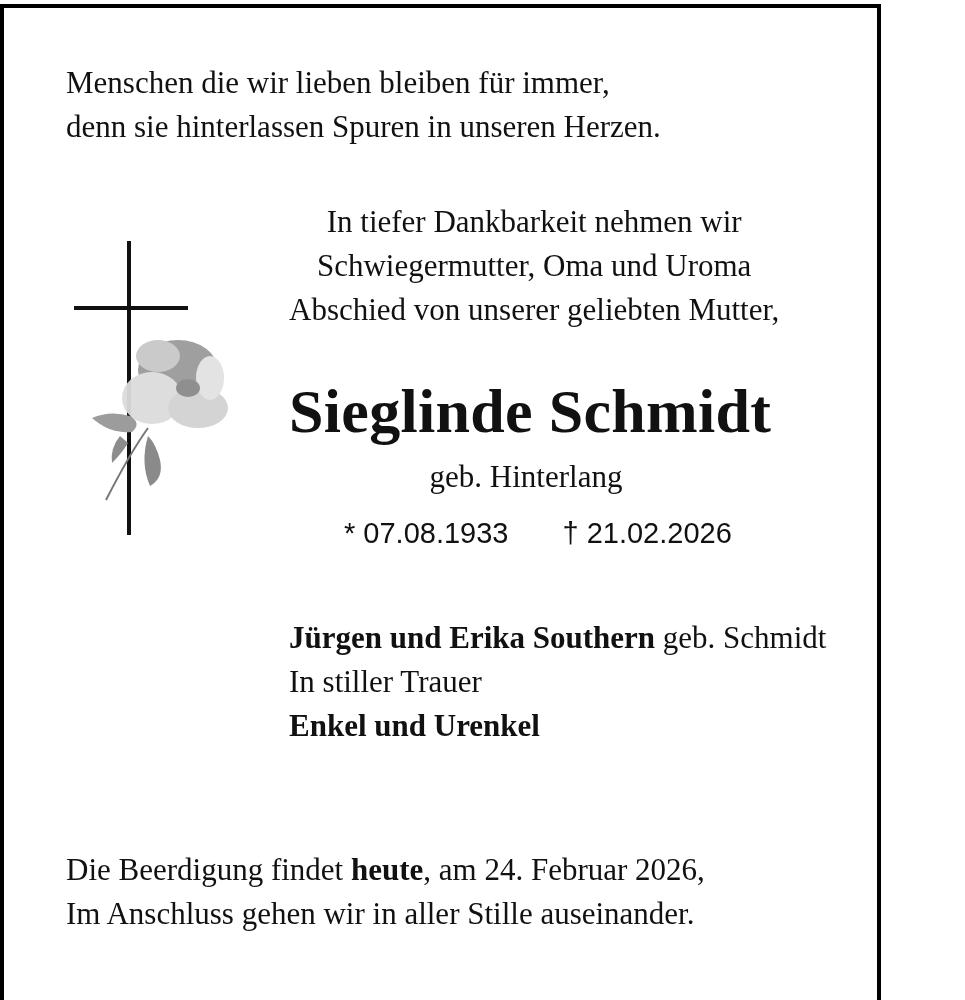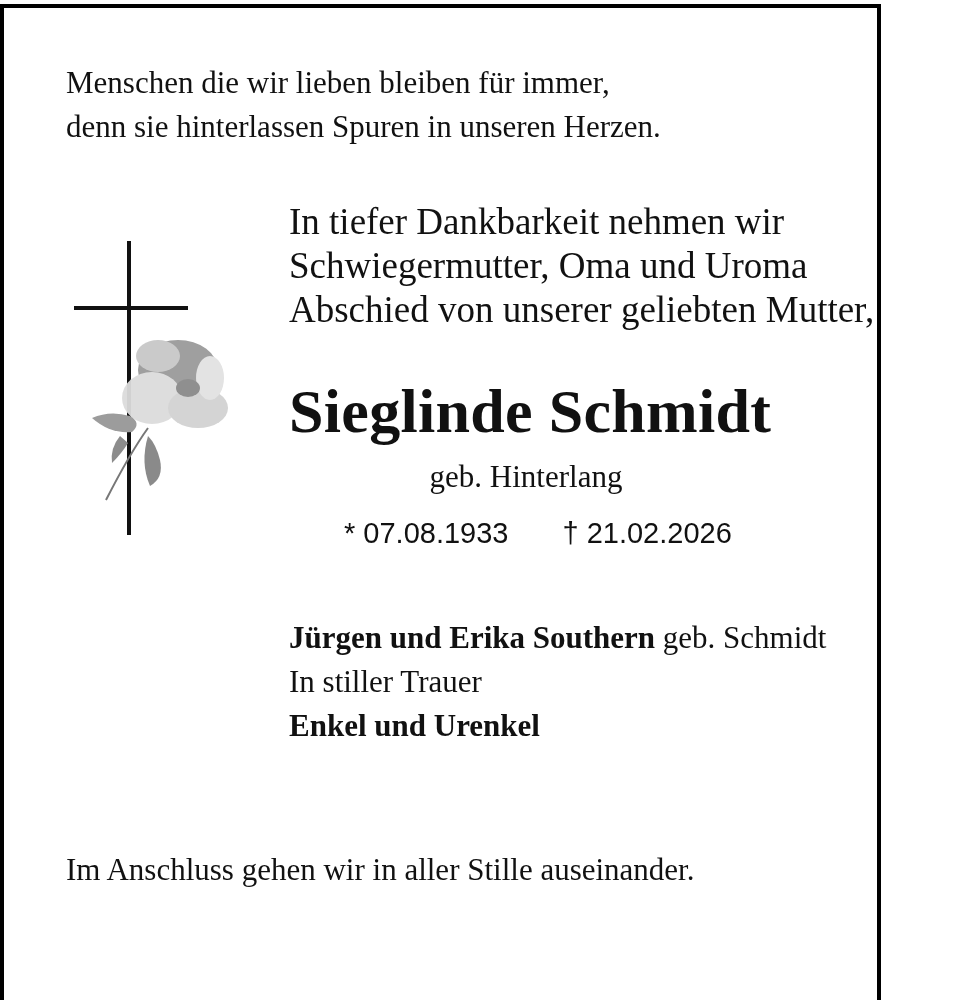--- a/index.html
+++ b/index.html
@@ -8,21 +8,21 @@
     position: absolute; left: 0; top: 4px;
     width: 881px; height: 1000px;
     box-sizing: border-box;
     border: 4px solid #000000;
     background: #ffffff;
     font-family: "Liberation Serif", "DejaVu Serif", serif;
     color: #111111;
   }
   .abs { position: absolute; white-space: nowrap; }
   .motto { left: 62px; top: 53px; font-size: 31px; line-height: 44px; }
-  .intro { left: 285px; top: 192px; font-size: 37px; line-height: 44px; }
+  .intro { left: 285px; top: 192px; font-size: 31px; line-height: 44px; text-align: center; }
   .name { left: 285px; top: 363px; font-size: 62px; font-weight: bold; line-height: 80px; letter-spacing: 0.3px; }
   .maiden { left: 0; width: 965px; top: 447px; text-align: center; font-size: 31px; line-height: 44px; }
   .maiden span { display: inline-block; margin-left: 79px; }
   .dates { left: 340px; top: 503px; font-family: "Liberation Sans", "DejaVu Sans", sans-serif; font-size: 29px; line-height: 44px; }
   .dates .death { margin-left: 54px; }
   .mourn { left: 285px; top: 608px; font-size: 31px; line-height: 44px; }
   .mourn .b { font-weight: bold; }
   .funeral { left: 62px; top: 840px; font-size: 31px; line-height: 44px; }
   .funeral .b { font-weight: bold; }
   .line { display: block; }
@@ -76,16 +76,17 @@
     <span>* 07.08.1933</span><span class="death">† 21.02.2026</span>
   </div>
 
   <div class="abs mourn">
     <span class="line"><span class="b">Jürgen und Erika Southern</span><span> geb. Schmidt</span></span>
     <span class="line">In stiller Trauer</span>
     <span class="line"><span class="b">Enkel und Urenkel</span></span>
   </div>
 
   <div class="abs funeral">
+    <span class="line"><span>Die Beerdigung findet </span><span class="b">heute</span><span>, am 24. Februar 2026,</span></span>
     <span class="line">Im Anschluss gehen wir in aller Stille auseinander.</span>
   </div>
 
 </div>
 
 </body></html>

